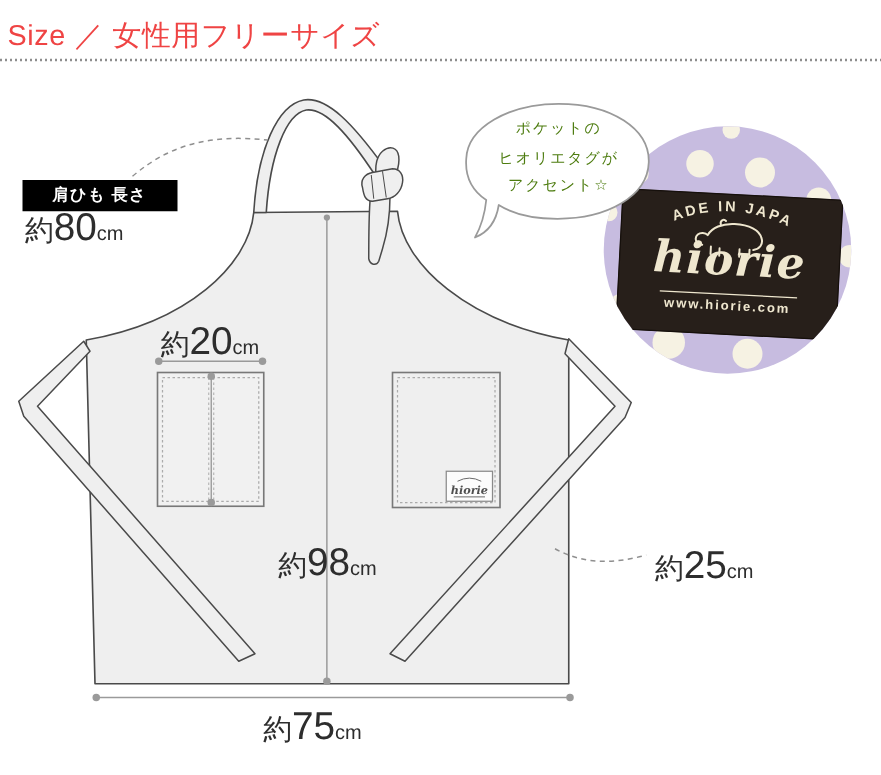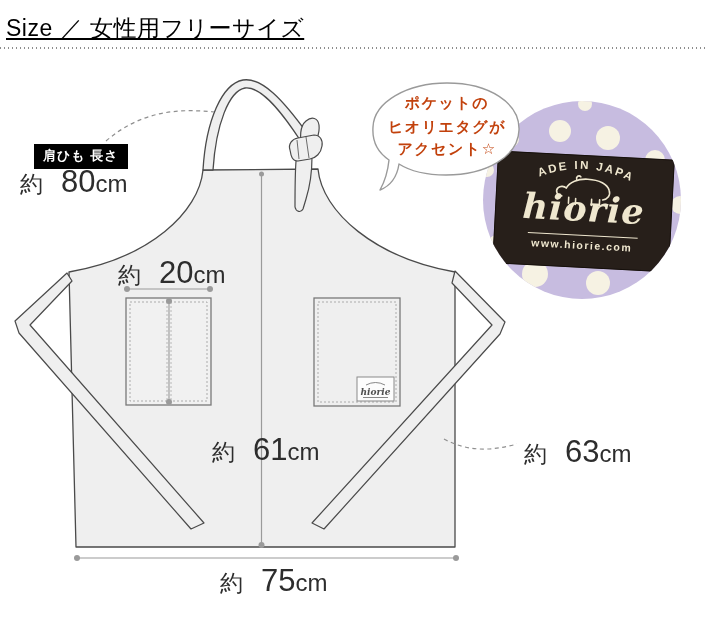--- a/index.html
+++ b/index.html
@@ -3,22 +3,22 @@
 <meta charset="utf-8">
 <style>
   * { margin:0; padding:0; box-sizing:border-box; }
   html,body { background:#fff; }
   .stage {
     position:relative; width:705px; height:620px; background:#fff;
     font-family:"Liberation Sans","DejaVu Sans",sans-serif; overflow:hidden;
   }
   
   .title {
-    position:absolute; left:6px; top:13px; font-size:23px; color:#000000;
-    letter-spacing:0.5px; white-space:nowrap;text-decoration:underline;
+    position:absolute; left:6px; top:13px; font-size:23px; color:#ef4444;
+    letter-spacing:0.5px; white-space:nowrap;
   }
   .title-rule {
     position:absolute; left:0; top:47px; width:705px; height:2px;
     background-image:repeating-linear-gradient(90deg,#8d8d8d 0 1.5px,transparent 1.5px 4px);
   }
   
   .diagram { position:absolute; left:0; top:0; z-index:1; }
   .bubble-layer { position:absolute; left:0; top:0; z-index:3; pointer-events:none; }
   
   .photo {
@@ -39,33 +39,33 @@
   .woven-tag .divider {
     position:absolute; left:34px; top:80px; width:110px; height:1px; background:#efe7cf;
   }
   .woven-tag .url {
     position:absolute; left:0; top:84px; width:177px; text-align:center;
     font-size:10.5px; letter-spacing:1.5px; color:#efe7cf; font-weight:bold;
   }
   
   .bubble-text {
     position:absolute; left:375px; width:144px; text-align:center; z-index:4;
-    font-size:15px; color:#c2410c; letter-spacing:1.5px; white-space:nowrap;font-weight:bold;
+    font-size:12px; color:#4d7c0f; letter-spacing:1.5px; white-space:nowrap;
   }
   
   .tag-label {
     position:absolute; z-index:5; background:#000; color:#fff; font-size:13px;
-    font-weight:bold; letter-spacing:1px; padding:3px 9px 4px; white-space:nowrap;margin-left:16px;
+    font-weight:bold; letter-spacing:1px; padding:3px 24px 4px; white-space:nowrap;
   }
   .measure {
     position:absolute; z-index:5; color:#2d2d2d; white-space:nowrap; line-height:1;
   }
   .measure .pfx  { font-size:23px; }
-  .measure .num  { font-size:31px; font-weight:500;margin-left:18px; }
-  .measure .unit { font-size:24px; }
+  .measure .num  { font-size:31px; font-weight:500; }
+  .measure .unit { font-size:16px; }
   .measure.centered { width:100px; text-align:center; }
 </style>
 </head>
 <body>
 
 <div class="stage">
 
   <div class="title">Size ／ 女性用フリーサイズ</div>
   <div class="title-rule"></div>
 
@@ -169,29 +169,29 @@
   <div class="bubble-text" style="top:94px">ポケットの</div>
   <div class="bubble-text" style="top:140px">アクセント☆</div>
   <div class="bubble-text" style="top:118px">ヒオリエタグが</div>
 
   <div class="tag-label" style="left:18px; top:144px">肩ひも 長さ</div>
   <div class="measure" style="left:20px; top:166px">
     <span class="pfx">約</span><span class="num">80</span><span class="unit">cm</span>
   </div>
 
   <div class="measure" style="left:524px; top:436px">
-    <span class="pfx">約</span><span class="num">63</span><span class="unit">cm</span>
+    <span class="pfx">約</span><span class="num">25</span><span class="unit">cm</span>
   </div>
 
   <div class="measure centered" style="left:118px; top:257px">
     <span class="pfx">約</span><span class="num">20</span><span class="unit">cm</span>
   </div>
 
 
   <div class="measure centered" style="left:212px; top:434px">
-    <span class="pfx">約</span><span class="num">61</span><span class="unit">cm</span>
+    <span class="pfx">約</span><span class="num">98</span><span class="unit">cm</span>
   </div>
 
-  <div class="measure centered" style="left:220px; top:565px">
+  <div class="measure centered" style="left:200px; top:565px">
     <span class="pfx">約</span><span class="num">75</span><span class="unit">cm</span>
   </div>
 
 </div>
 
 </body></html>

